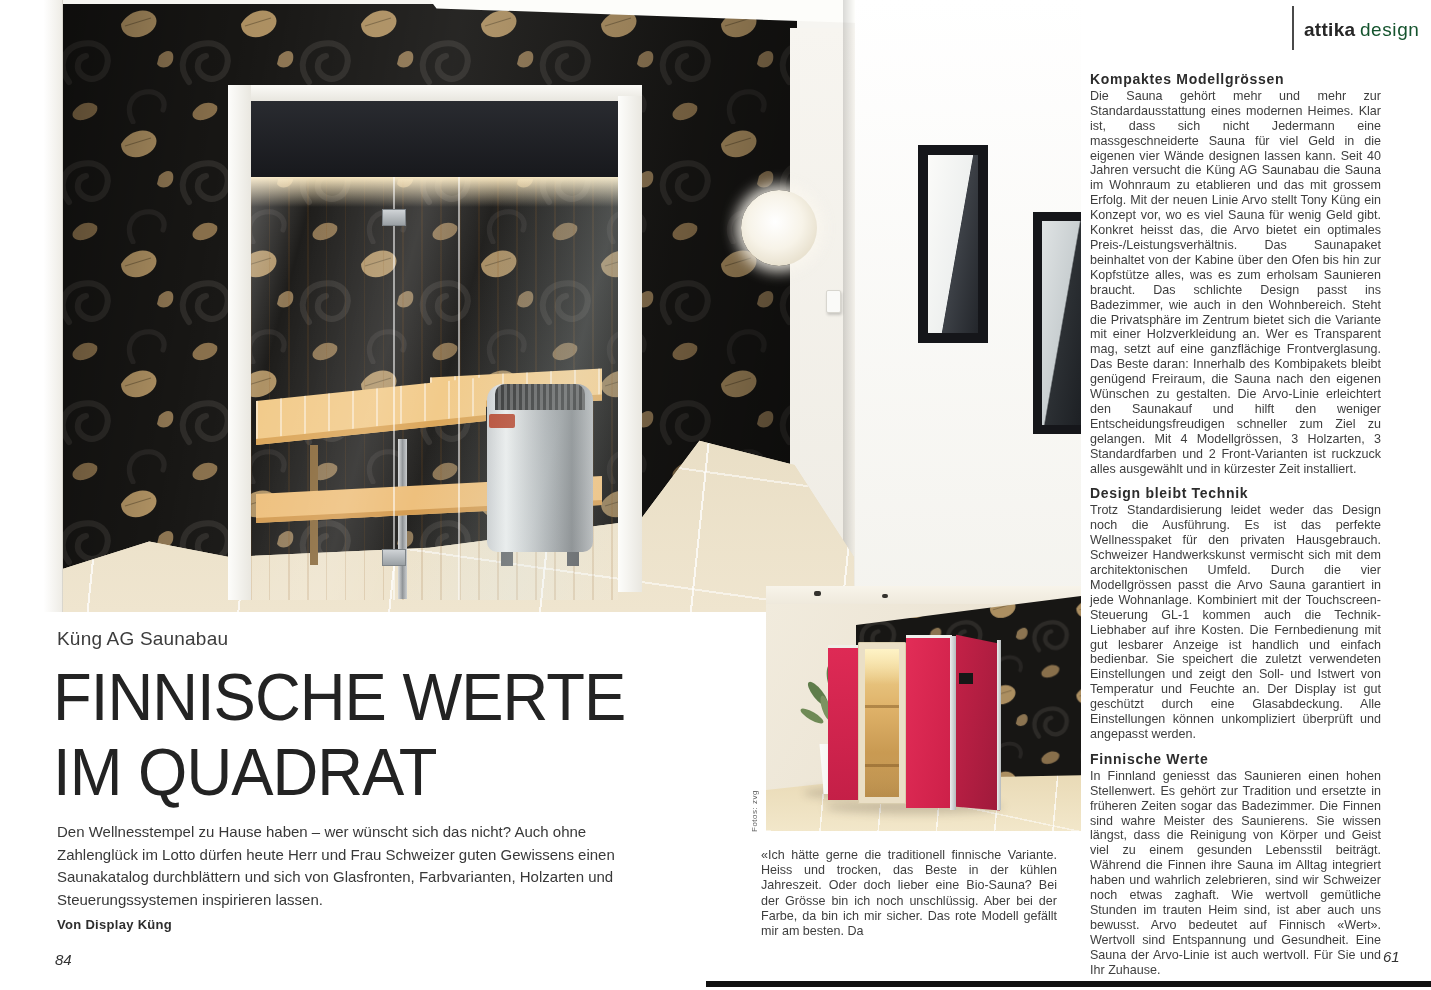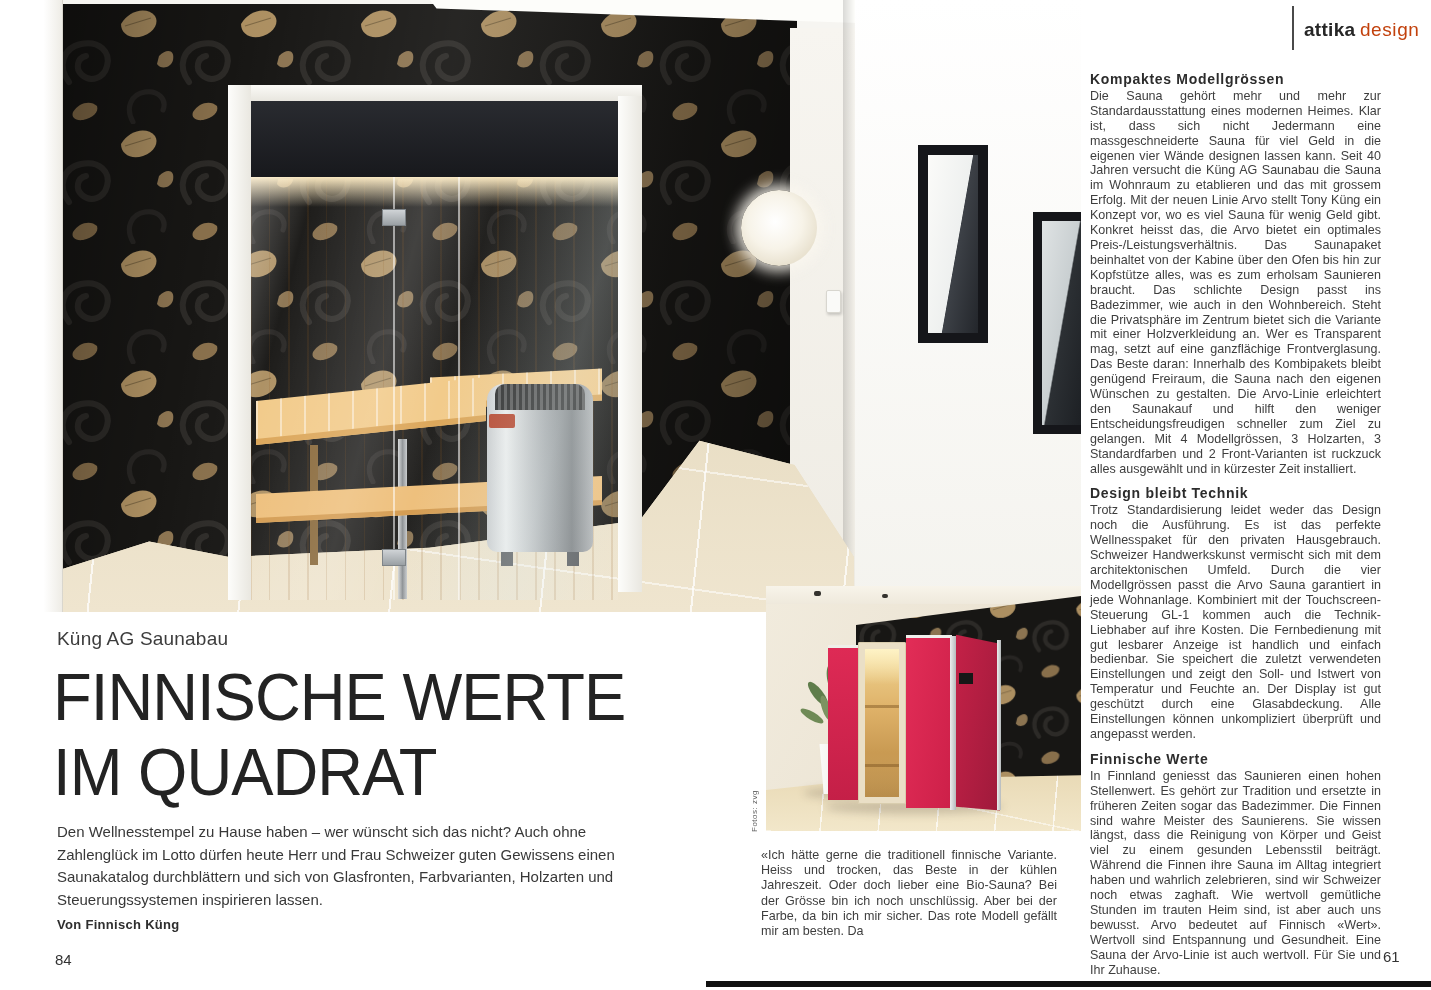--- a/index.html
+++ b/index.html
@@ -79,25 +79,25 @@
   .kicker{font-size:19px;color:#3c3c3c;letter-spacing:.2px;}
   .headline{font-size:66px;line-height:75px;font-weight:300;color:#232323;letter-spacing:-1px;
             transform:scaleX(.96);transform-origin:left top;white-space:nowrap;}
   .intro{width:594px;font-size:15px;line-height:22.5px;color:#383838;}
   .byline{font-size:13px;font-weight:bold;color:#2e2e2e;letter-spacing:.3px;}
   .bodycol{width:291px;font-size:12.55px;line-height:14.9px;text-align:justify;color:#3e3e3e;}
   .bodycol p{margin:0 0 0 0;}
   .sec-head{font-size:14px;font-weight:bold;color:#2c2c2c;letter-spacing:.7px;margin:10px 0 2px 0;text-align:left;}
   .quoteblk{width:296px;font-size:12.55px;line-height:15.2px;text-align:justify;color:#3e3e3e;}
   .credit{font-size:8px;color:#5f5f5f;writing-mode:vertical-rl;transform:rotate(180deg);letter-spacing:.5px;}
-  .pagenum{font-size:15px;color:#333333;}
+  .pagenum{font-size:15px;color:#333333;font-style:italic;}
   .footerline{font-size:10.5px;color:#333333;letter-spacing:.4px;margin-top:39px;}
   .logo-rule{background:#4a4a4a;}
   .logo-bold{font-weight:bold;font-size:19px;color:#262626;letter-spacing:.3px;text-align:right;}
-  .logo-light{font-weight:300;font-size:19px;color:#c2410c;letter-spacing:.6px;}
+  .logo-light{font-weight:300;font-size:19px;color:#14532d;letter-spacing:.6px;}
   .footer-rule{background:#101010;}
 </style>
 </head>
 <body>
 
 <div class="page">
 
   <div class="abs photo-main">
 
     <div class="abs" style="left:55px;top:4px;width:742px;height:608px;overflow:hidden;">
@@ -221,21 +221,21 @@
     <div class="abs silver" style="left:231px;top:54px;width:4px;height:170px;"></div>
     <div class="abs vent" style="left:193px;top:87px;width:14px;height:11px;"></div>
   </div>
 
   <div class="abs credit" style="left:750px;top:768px;height:64px;">Fotos: zvg</div>
 
   <div class="abs kicker" style="left:57px;top:628px;">Küng AG Saunabau</div>
   <div class="abs headline" style="left:53px;top:660px;">FINNISCHE WERTE</div>
   <div class="abs headline" style="left:53px;top:735px;">IM QUADRAT</div>
   <div class="abs intro" style="left:57px;top:821px;">Den Wellnesstempel zu Hause haben – wer wünscht sich das nicht? Auch ohne Zahlenglück im Lotto dürfen heute Herr und Frau Schweizer guten Gewissens einen Saunakatalog durchblättern und sich von Glasfronten, Farbvarianten, Holzarten und Steuerungssystemen inspirieren lassen.</div>
-  <div class="abs byline" style="left:57px;top:917px;">Von Finnisch Küng</div>
+  <div class="abs byline" style="left:57px;top:917px;">Von Display Küng</div>
   <div class="abs pagenum" style="left:55px;top:951px;">84</div>
 
   <div class="abs quoteblk" style="left:761px;top:848px;">«Ich hätte gerne die traditionell finnische Variante. Heiss und trocken, das Beste in der kühlen Jahreszeit. Oder doch lieber eine Bio-Sauna? Bei der Grösse bin ich noch unschlüssig. Aber bei der Farbe, da bin ich mir sicher. Das rote Modell gefällt mir am besten. Da</div>
 
   <div class="abs logo-rule" style="left:1292px;top:6px;width:2px;height:44px;"></div>
   <div class="abs" style="left:1304px;top:19px;white-space:nowrap;">
     <span class="logo-bold">attika</span>
     <span class="logo-light">design</span>
   </div>
 

